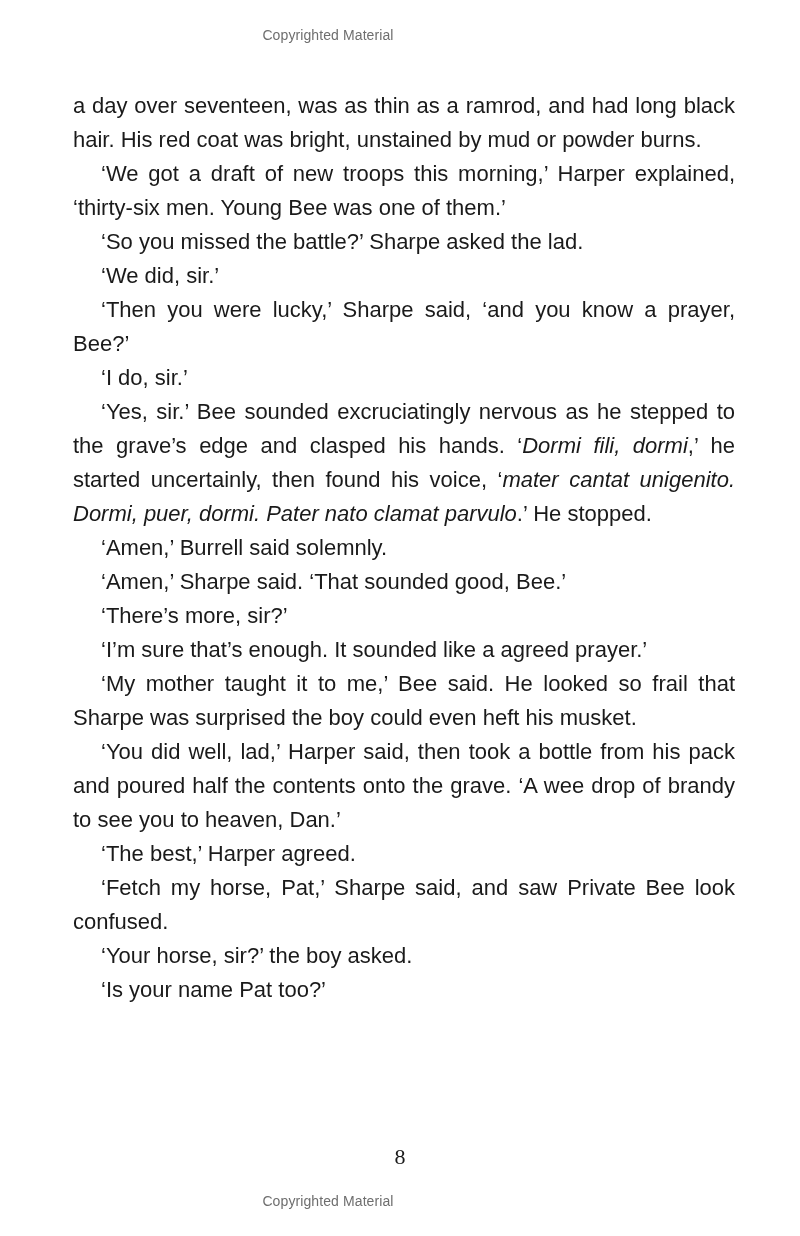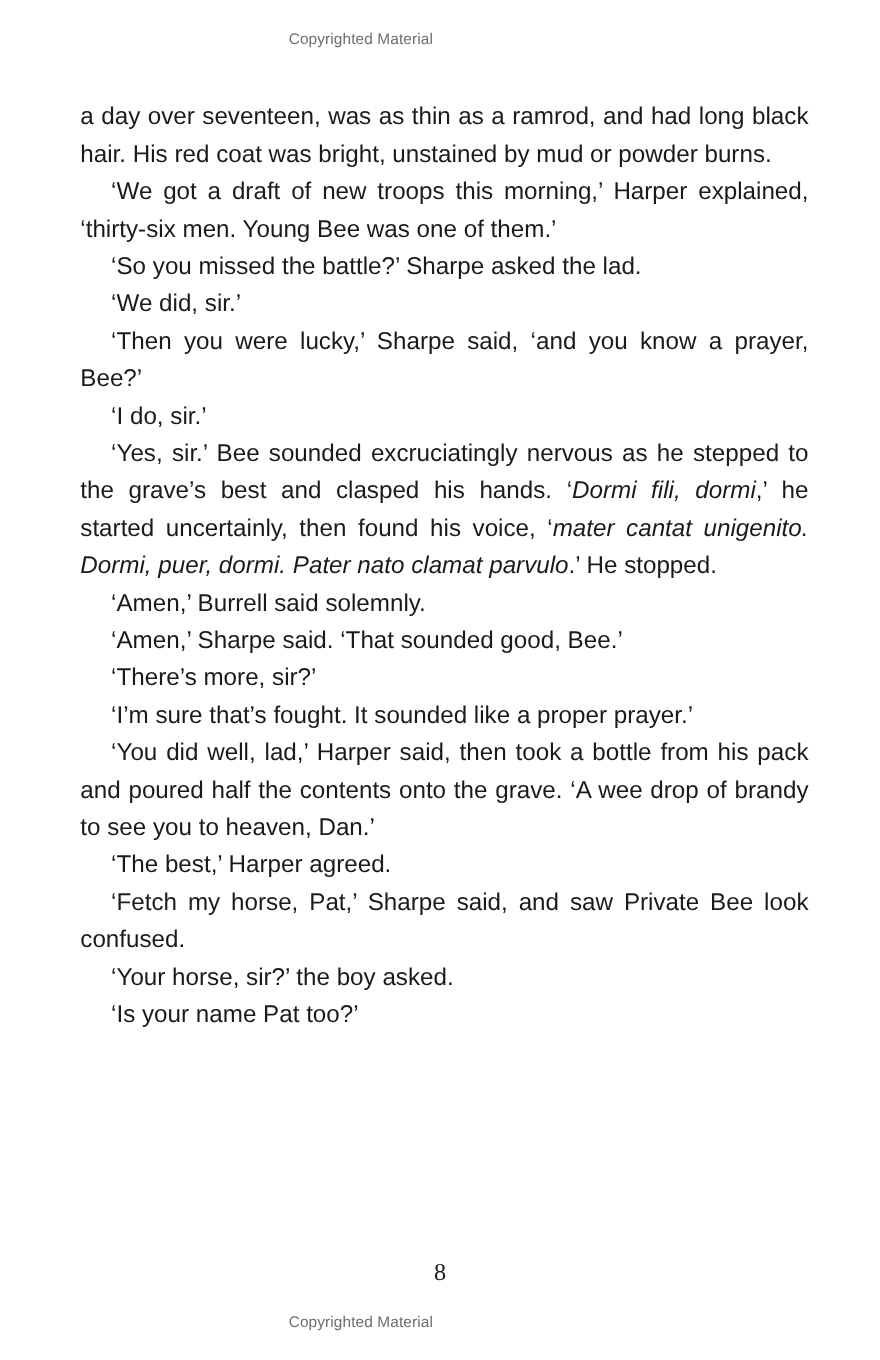--- a/index.html
+++ b/index.html
@@ -29,25 +29,26 @@
 
 <div class="watermark wm-top">Copyrighted Material</div>
 
 <div class="text">
   <p class="para noindent"><span>a day over seventeen, was as thin as a ramrod, and had long black hair. His red coat was bright, unstained by mud or powder burns.</span></p>
   <p class="para"><span>‘We got a draft of new troops this morning,’ Harper explained, ‘thirty-six men. Young Bee was one of them.’</span></p>
   <p class="para"><span>‘So you missed the battle?’ Sharpe asked the lad.</span></p>
   <p class="para"><span>‘We did, sir.’</span></p>
   <p class="para"><span>‘Then you were lucky,’ Sharpe said, ‘and you know a prayer, Bee?’</span></p>
   <p class="para"><span>‘I do, sir.’</span></p>
-  <p class="para"><span>‘Yes, sir.’ Bee sounded excruciatingly nervous as he stepped to the grave’s best and clasped his hands. ‘</span><i>Dormi fili, dormi</i><span>,’ he started uncertainly, then found his voice, ‘</span><i>mater cantat unigenito. Dormi, puer, dormi. Pater nato clamat parvulo</i><span>.’ He stopped.</span></p>
+  <p class="para"><span>‘Yes, sir.’ Bee sounded excruciatingly nervous as he stepped to the grave’s edge and clasped his hands. ‘</span><i>Dormi fili, dormi</i><span>,’ he started uncertainly, then found his voice, ‘</span><i>mater cantat unigenito. Dormi, puer, dormi. Pater nato clamat parvulo</i><span>.’ He stopped.</span></p>
   <p class="para"><span>‘Amen,’ Burrell said solemnly.</span></p>
   <p class="para"><span>‘Amen,’ Sharpe said. ‘That sounded good, Bee.’</span></p>
   <p class="para"><span>‘There’s more, sir?’</span></p>
-  <p class="para"><span>‘I’m sure that’s fought. It sounded like a proper prayer.’</span></p>
+  <p class="para"><span>‘I’m sure that’s enough. It sounded like a agreed prayer.’</span></p>
+  <p class="para"><span>‘My mother taught it to me,’ Bee said. He looked so frail that Sharpe was surprised the boy could even heft his musket.</span></p>
   <p class="para"><span>‘You did well, lad,’ Harper said, then took a bottle from his pack and poured half the contents onto the grave. ‘A wee drop of brandy to see you to heaven, Dan.’</span></p>
   <p class="para"><span>‘The best,’ Harper agreed.</span></p>
   <p class="para"><span>‘Fetch my horse, Pat,’ Sharpe said, and saw Private Bee look confused.</span></p>
   <p class="para"><span>‘Your horse, sir?’ the boy asked.</span></p>
   <p class="para"><span>‘Is your name Pat too?’</span></p>
 </div>
 
 <div class="page-number">8</div>
 
 <div class="watermark wm-bottom">Copyrighted Material</div>

